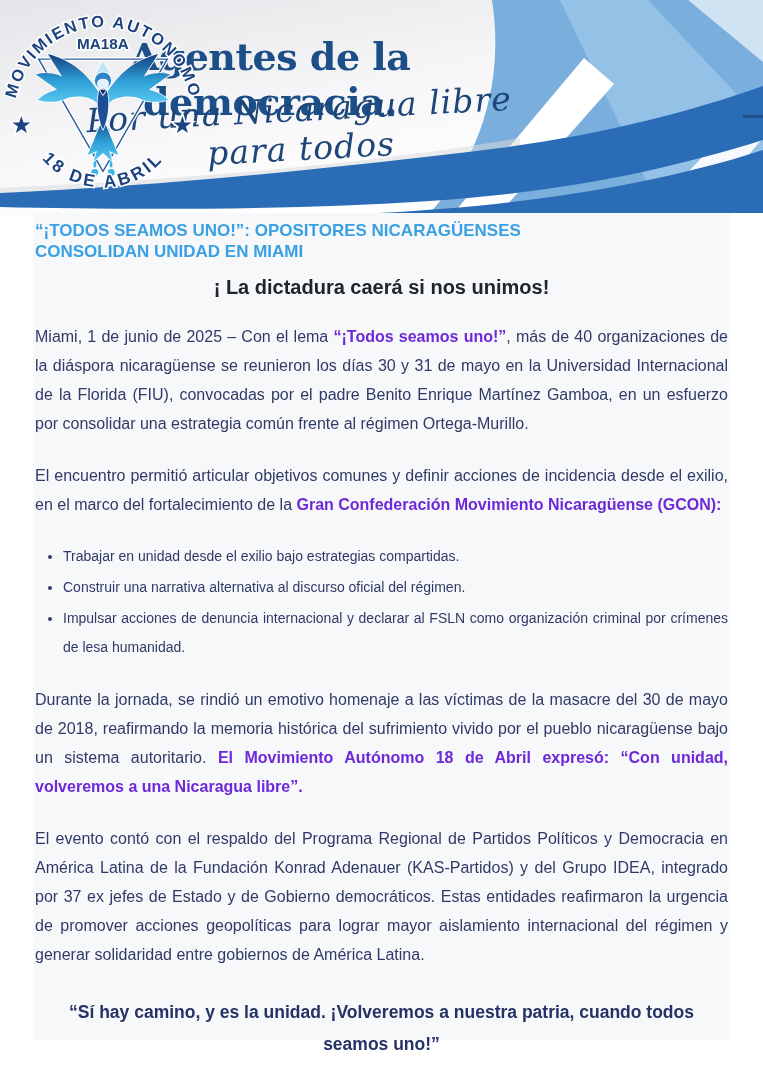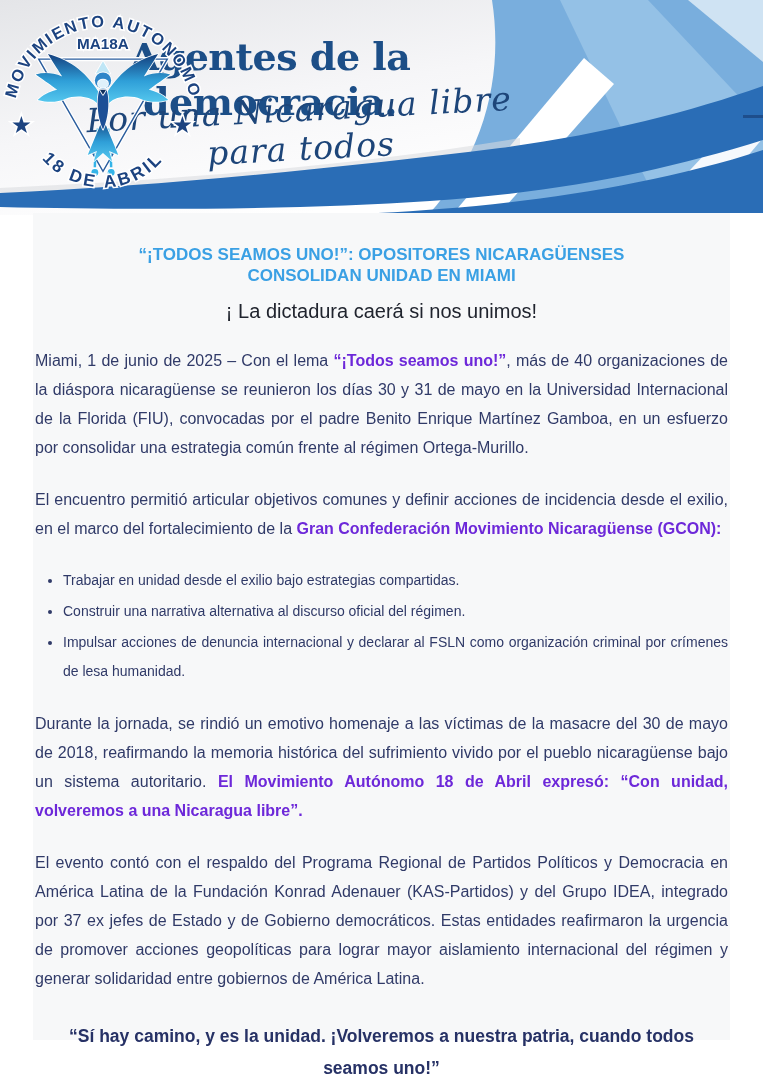--- a/index.html
+++ b/index.html
@@ -21,25 +21,25 @@
     font-family:"DejaVu Serif",serif;font-style:italic;font-size:33px;
     color:#1d4579;transform:rotate(-3deg);letter-spacing:1px;
   }
   .logo-svg{position:absolute;left:546px;top:4px;}
   
   .card{
     position:absolute;left:33px;top:213px;width:697px;height:827px;
     background:#f7f8f9;padding:0 2px;box-sizing:border-box;
   }
   .headline{
-    margin-top:31px;text-align:center;font-weight:700;font-size:17px;
+    margin-top:7px;text-align:left;font-weight:700;font-size:17px;
     line-height:21px;color:#3aa0e4;
   }
   .subheadline{
-    margin-top:14px;text-align:center;font-weight:400;font-size:20px;
+    margin-top:14px;text-align:center;font-weight:700;font-size:20px;
     color:#20242e;
   }
   .para{
     margin-top:23px;font-size:16px;line-height:29px;text-align:justify;
     color:#303a68;
   }
   .para:first-of-type{margin-top:19px;}
   .seg-b{font-weight:700;color:#6d28d9;margin-top:17px;}
   .seg-i{}
   ul.bullets{

